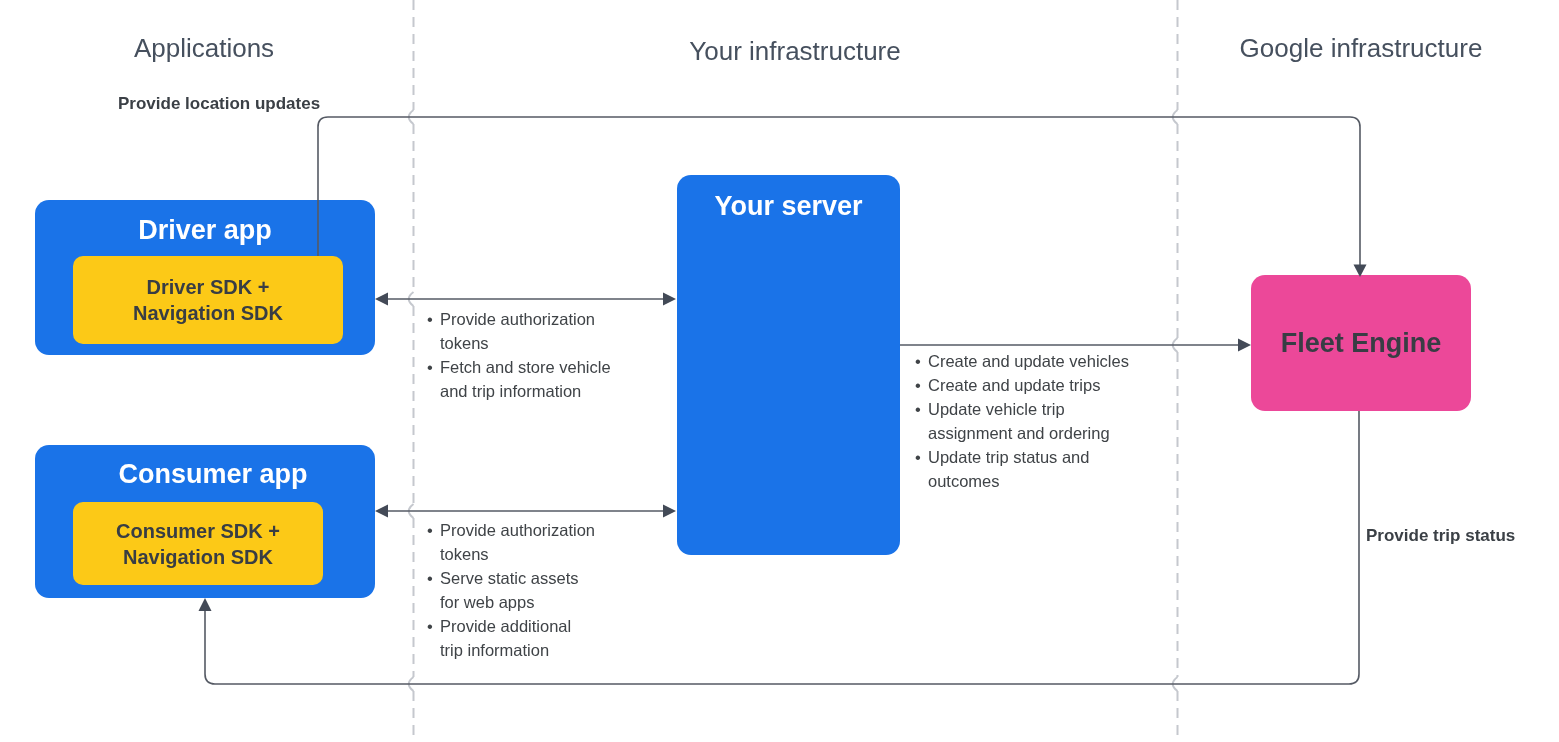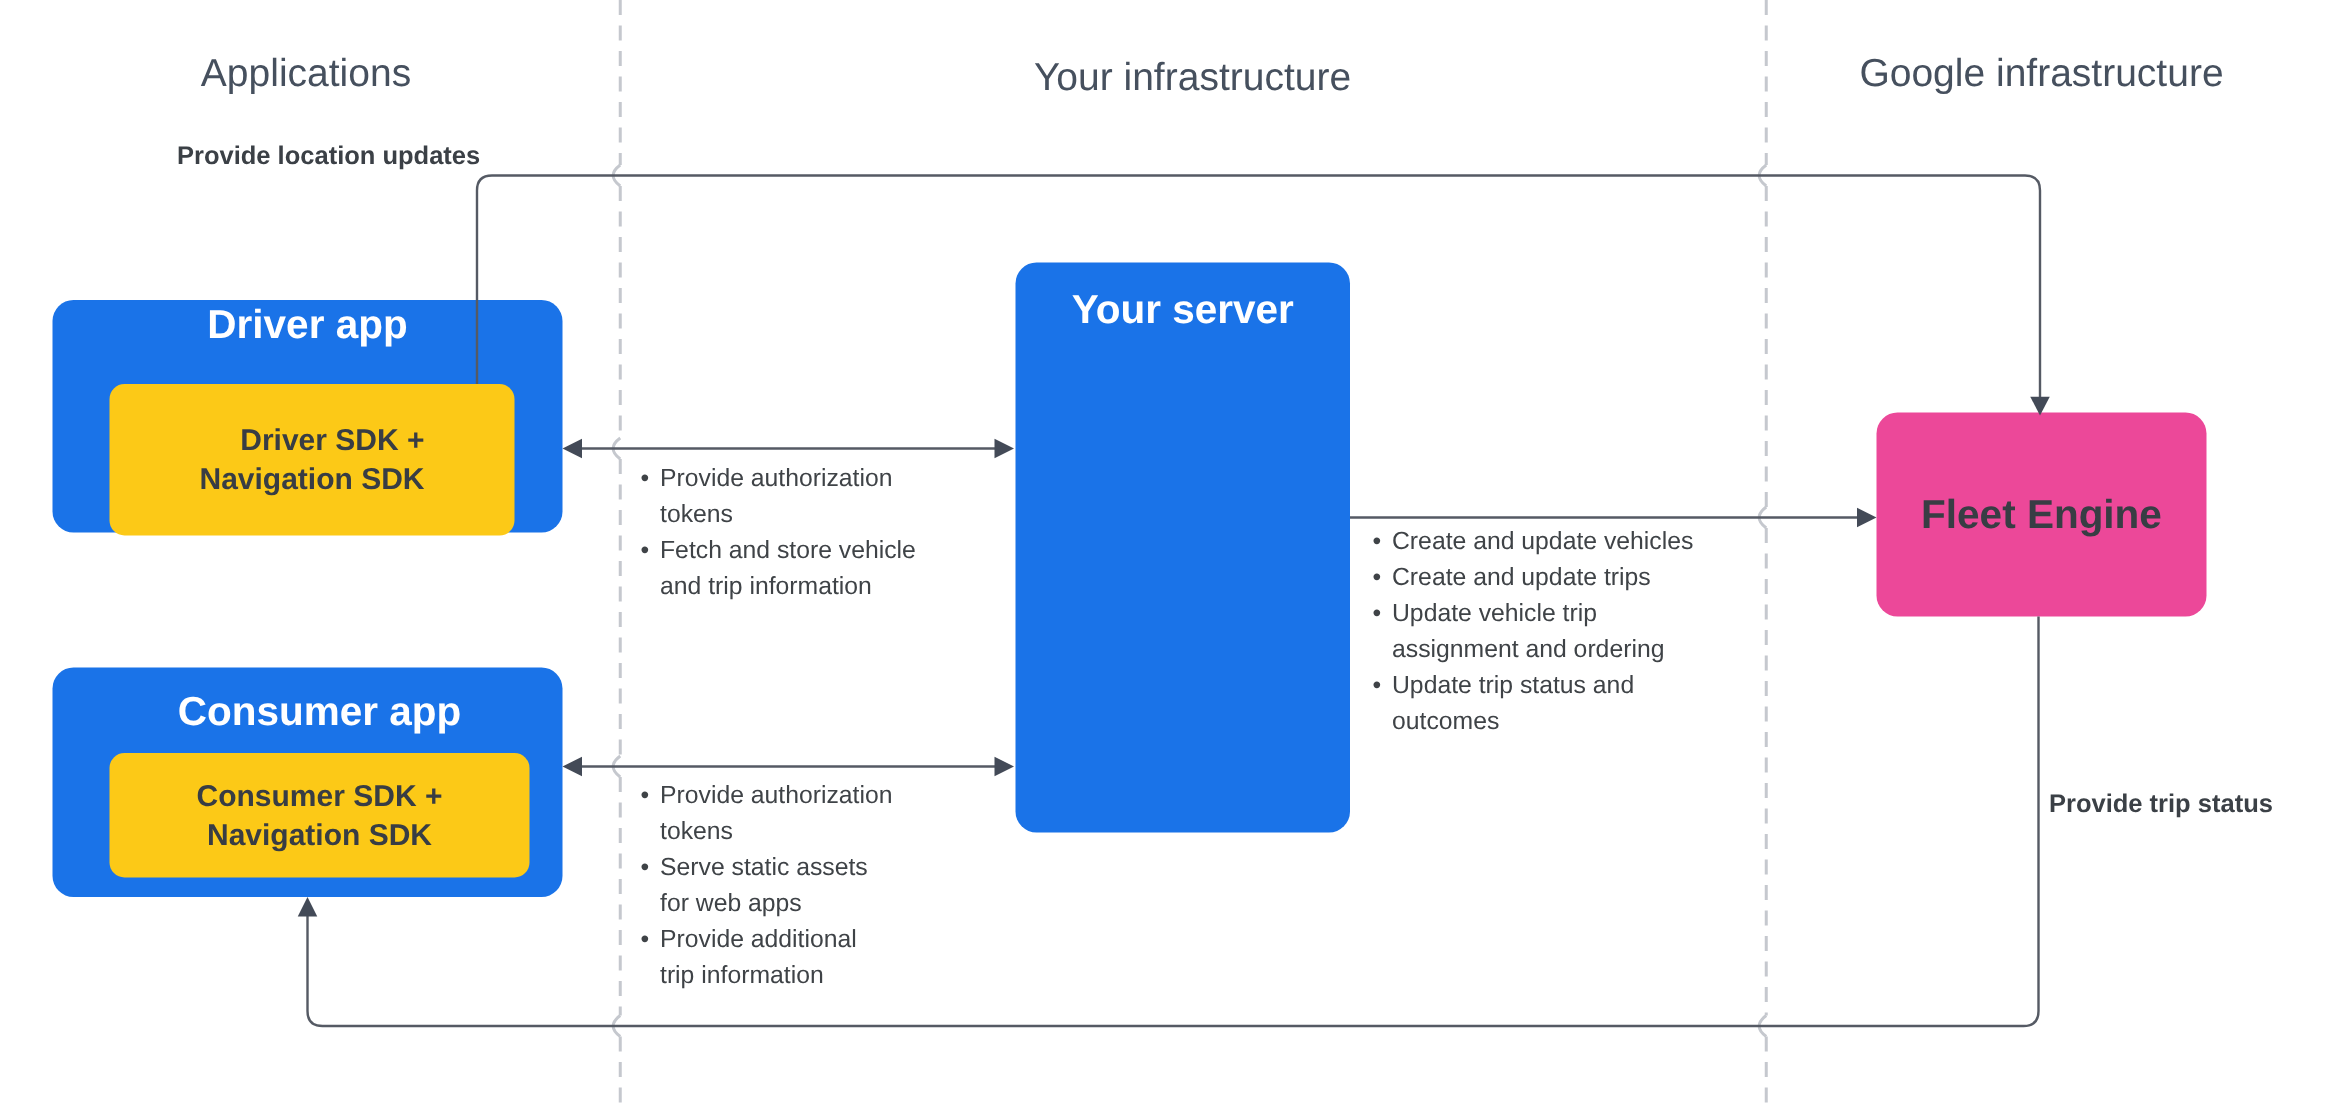--- a/index.html
+++ b/index.html
@@ -98,29 +98,29 @@
 <div id="canvas">
 
   <div class="col-heading" style="left:44px; top:33px;">Applications</div>
   <div class="col-heading" style="left:635px; top:36px;">Your infrastructure</div>
   <div class="col-heading" style="left:1201px; top:33px;">Google infrastructure</div>
 
   <div class="edge-label" style="left:118px; top:94px;">Provide location updates</div>
   <div class="edge-label" style="left:1366px; top:526px;">Provide trip status</div>
 
   <div class="node" style="left:35px; top:200px; width:340px; height:155px;">
-    <div class="node-title" style="padding-top:1px;">Driver app</div>
-  </div>
-  <div class="sdk-box" style="left:73px; top:256px; width:270px; height:101px;text-align:right;">Driver SDK +
+    <div class="node-title" style="padding-top:15px;">Driver app</div>
+  </div>
+  <div class="sdk-box" style="left:73px; top:256px; width:270px; height:88px;">Driver SDK +
 Navigation SDK</div>
 
   <div class="node" style="left:35px; top:445px; width:340px; height:153px;">
     <div class="node-title" style="padding-top:14px;margin-left:16px;">Consumer app</div>
   </div>
-  <div class="sdk-box" style="left:73px; top:502px; width:280px; height:83px;">Consumer SDK +
+  <div class="sdk-box" style="left:73px; top:502px; width:250px; height:83px;">Consumer SDK +
 Navigation SDK</div>
 
   <div class="node" style="left:677px; top:175px; width:223px; height:380px;">
     <div class="node-title" style="padding-top:16px;">Your server</div>
   </div>
 
   <div class="fleet" style="left:1251px; top:275px; width:220px; height:136px;">Fleet Engine</div>
 
   <div class="bullet-list" style="left:427px; top:307px; width:240px;">
     <div class="bullet">Provide authorization

